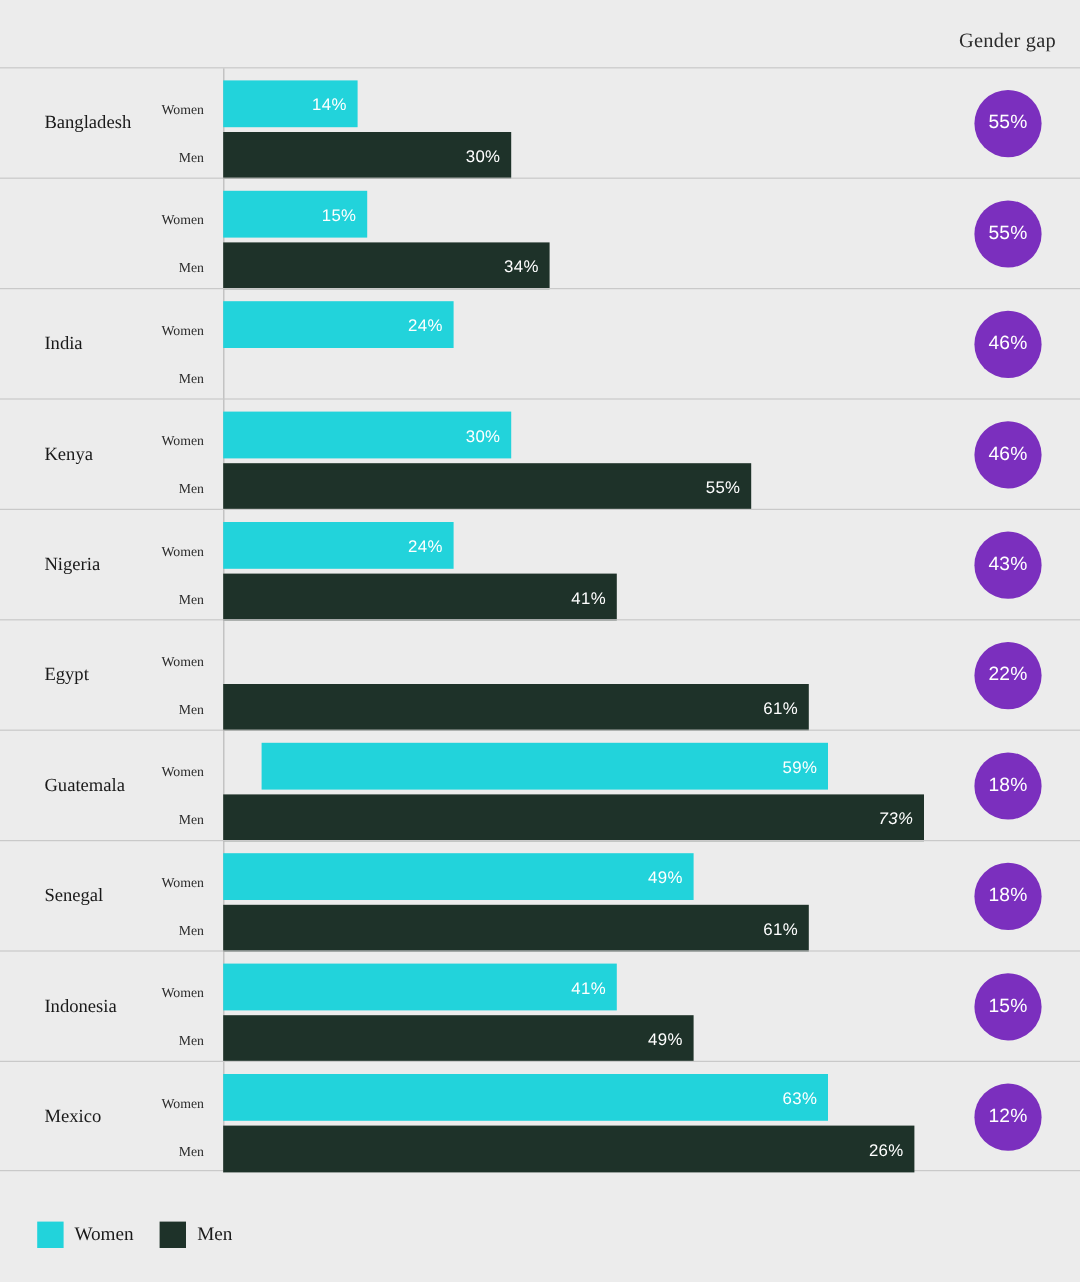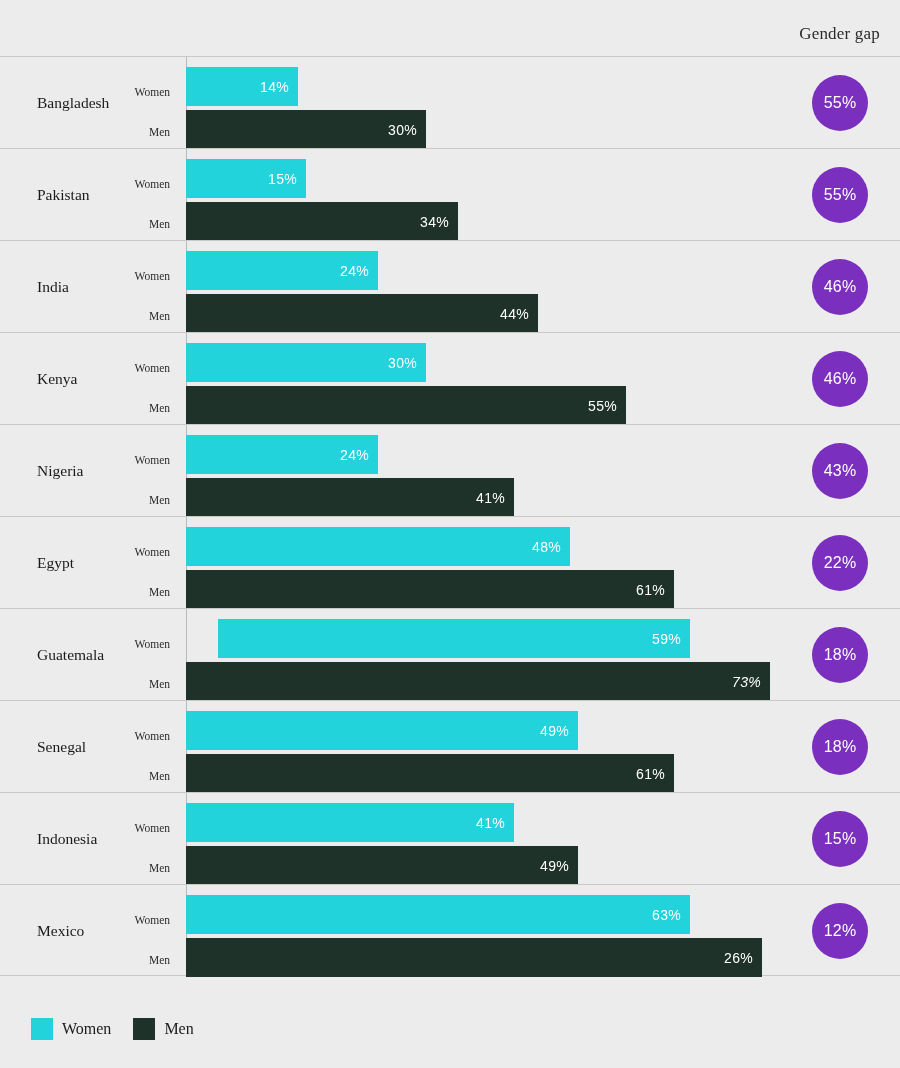--- a/index.html
+++ b/index.html
@@ -137,21 +137,20 @@
         </div>
         <div class="serieslabel men">Men</div>
         <div class="bar men" style="width: 240px;">
           <span class="val">30%</span>
         </div>
         <div class="gapcircle">
           <span>55%</span>
         </div>
       </div>
       <div class="row">
-        <div class="country">Pakistan</div>
         <div class="axis"></div>
         <div class="serieslabel women">Women</div>
         <div class="bar women" style="width: 120px;">
           <span class="val">15%</span>
         </div>
         <div class="serieslabel men">Men</div>
         <div class="bar men" style="width: 272px;">
           <span class="val">34%</span>
         </div>
         <div class="gapcircle">
@@ -159,23 +158,20 @@
         </div>
       </div>
       <div class="row">
         <div class="country">India</div>
         <div class="axis"></div>
         <div class="serieslabel women">Women</div>
         <div class="bar women" style="width: 192px;">
           <span class="val">24%</span>
         </div>
         <div class="serieslabel men">Men</div>
-        <div class="bar men" style="width: 352px;">
-          <span class="val">44%</span>
-        </div>
         <div class="gapcircle">
           <span>46%</span>
         </div>
       </div>
       <div class="row">
         <div class="country">Kenya</div>
         <div class="axis"></div>
         <div class="serieslabel women">Women</div>
         <div class="bar women" style="width: 240px;">
           <span class="val">30%</span>
@@ -200,23 +196,20 @@
           <span class="val">41%</span>
         </div>
         <div class="gapcircle">
           <span>43%</span>
         </div>
       </div>
       <div class="row">
         <div class="country">Egypt</div>
         <div class="axis"></div>
         <div class="serieslabel women">Women</div>
-        <div class="bar women" style="width: 384px;">
-          <span class="val">48%</span>
-        </div>
         <div class="serieslabel men">Men</div>
         <div class="bar men" style="width: 488px;">
           <span class="val">61%</span>
         </div>
         <div class="gapcircle">
           <span>22%</span>
         </div>
       </div>
       <div class="row">
         <div class="country">Guatemala</div>

